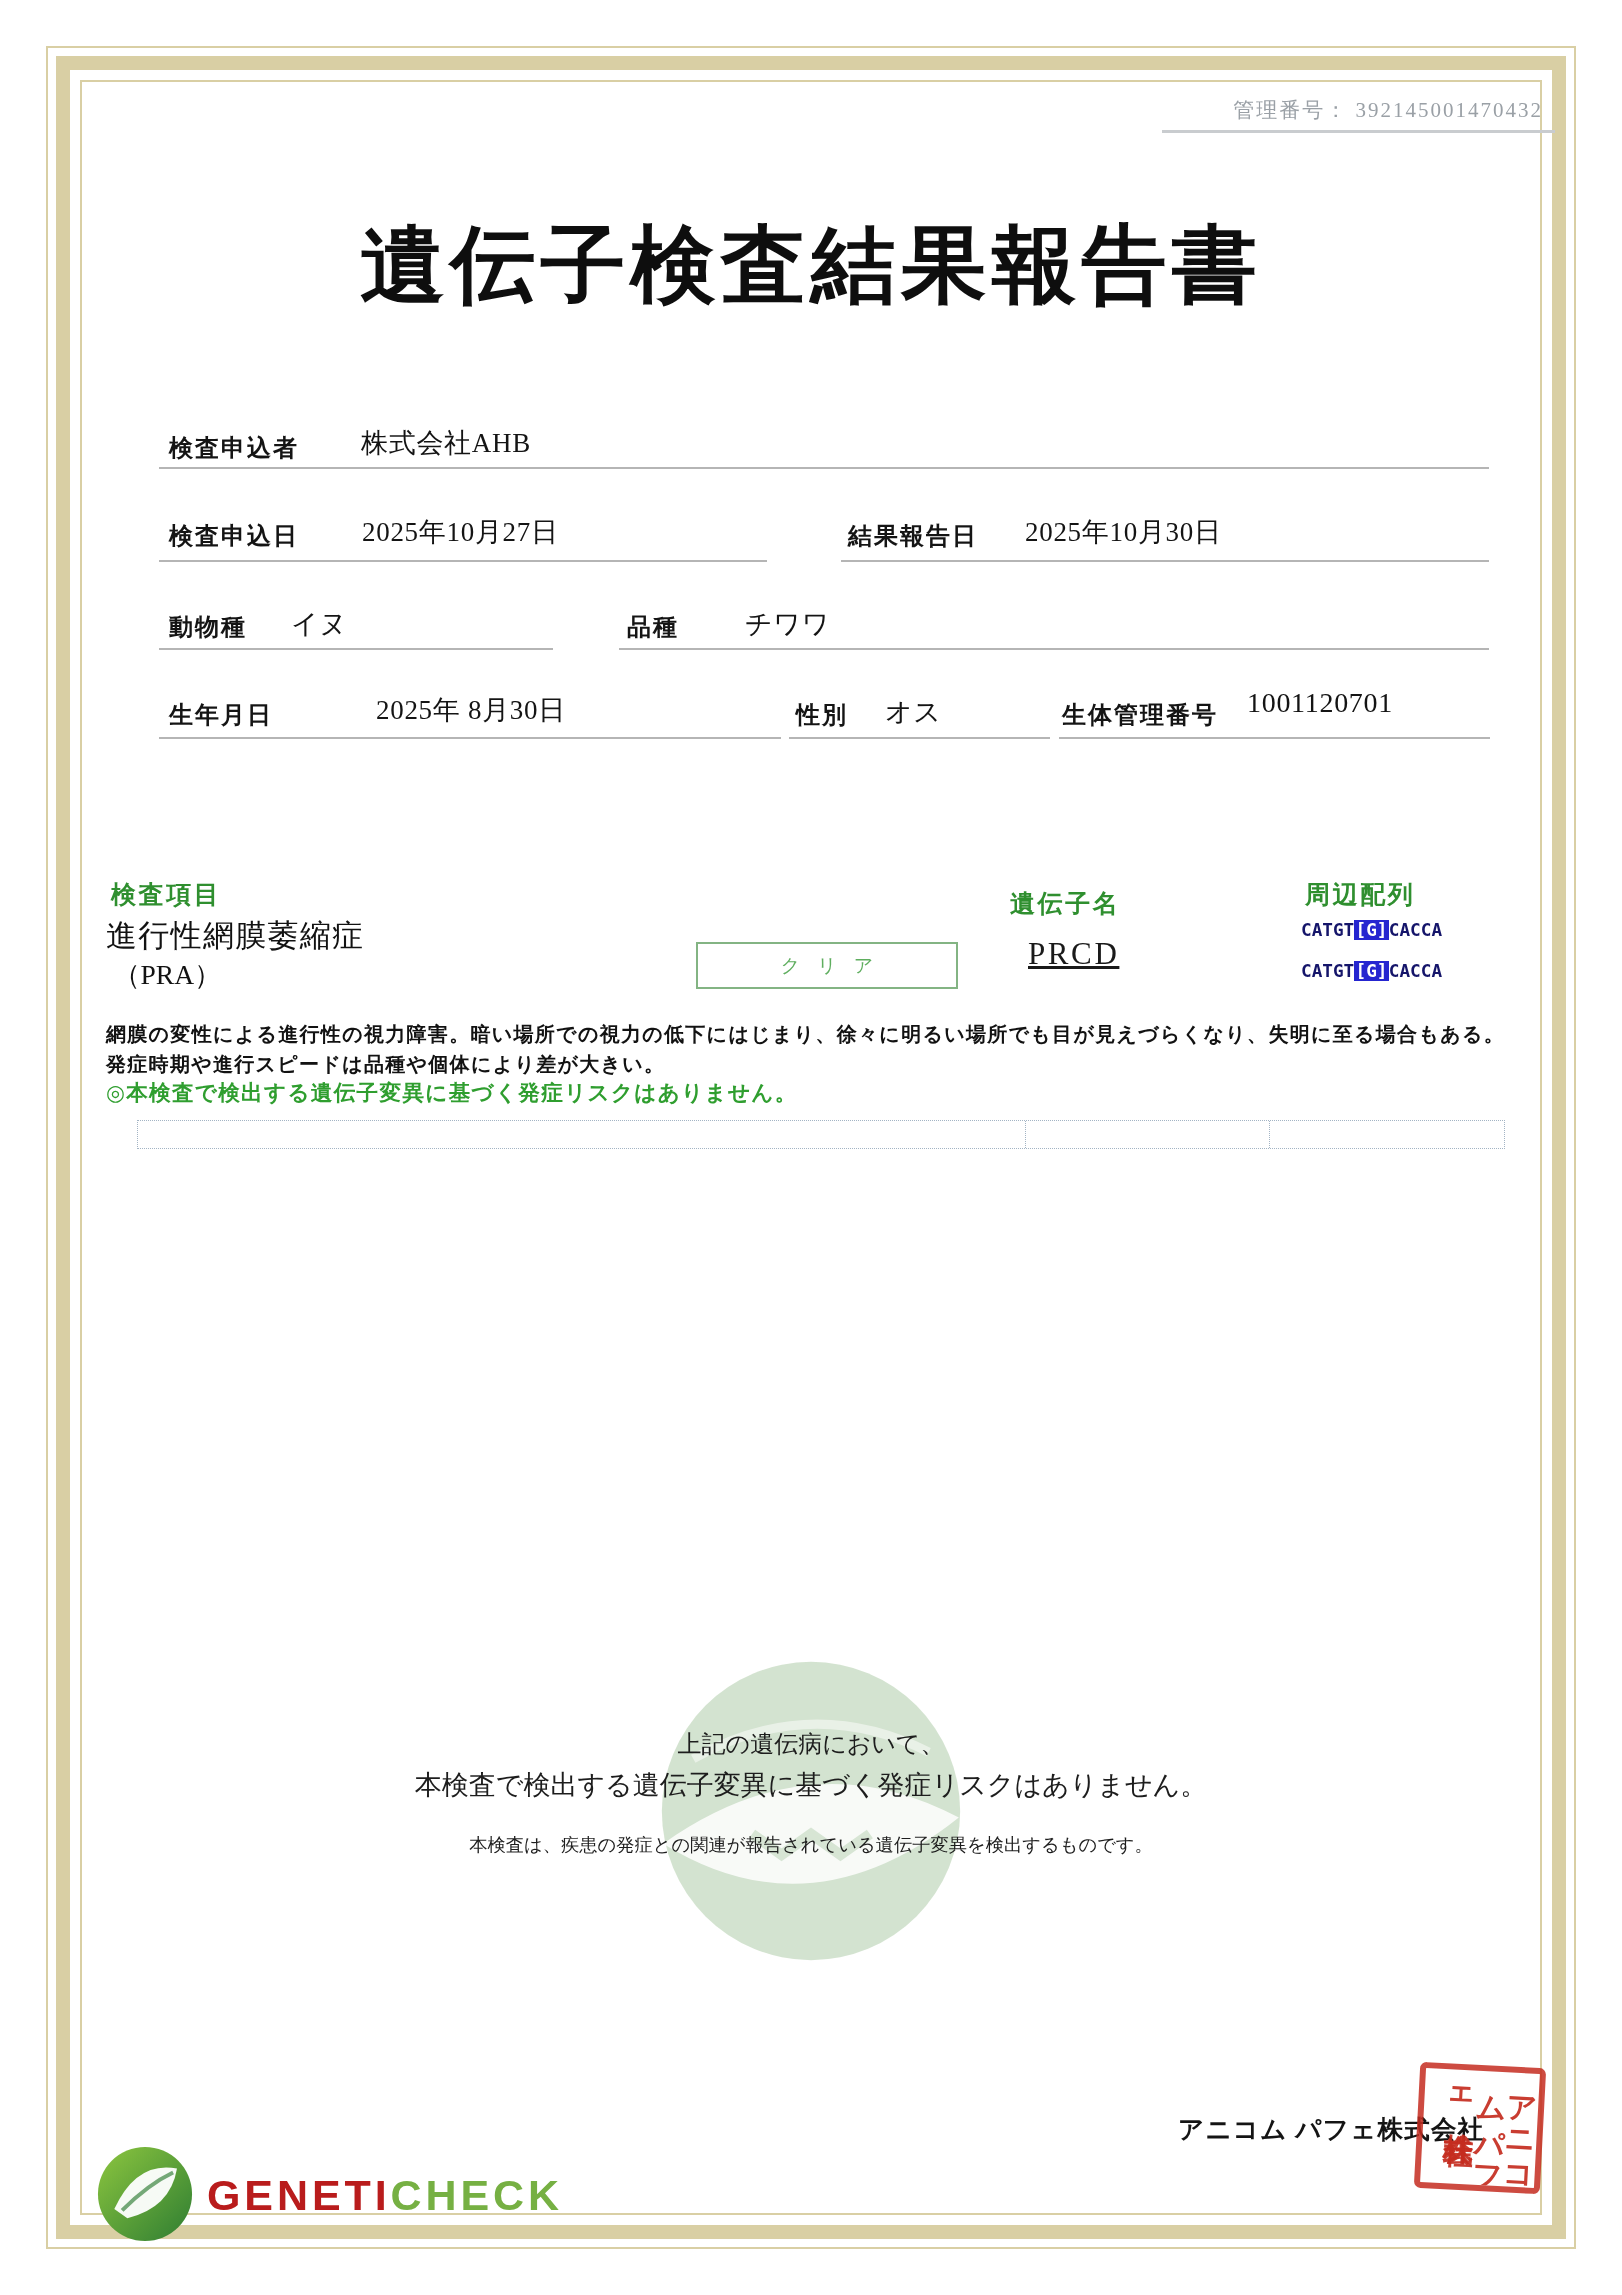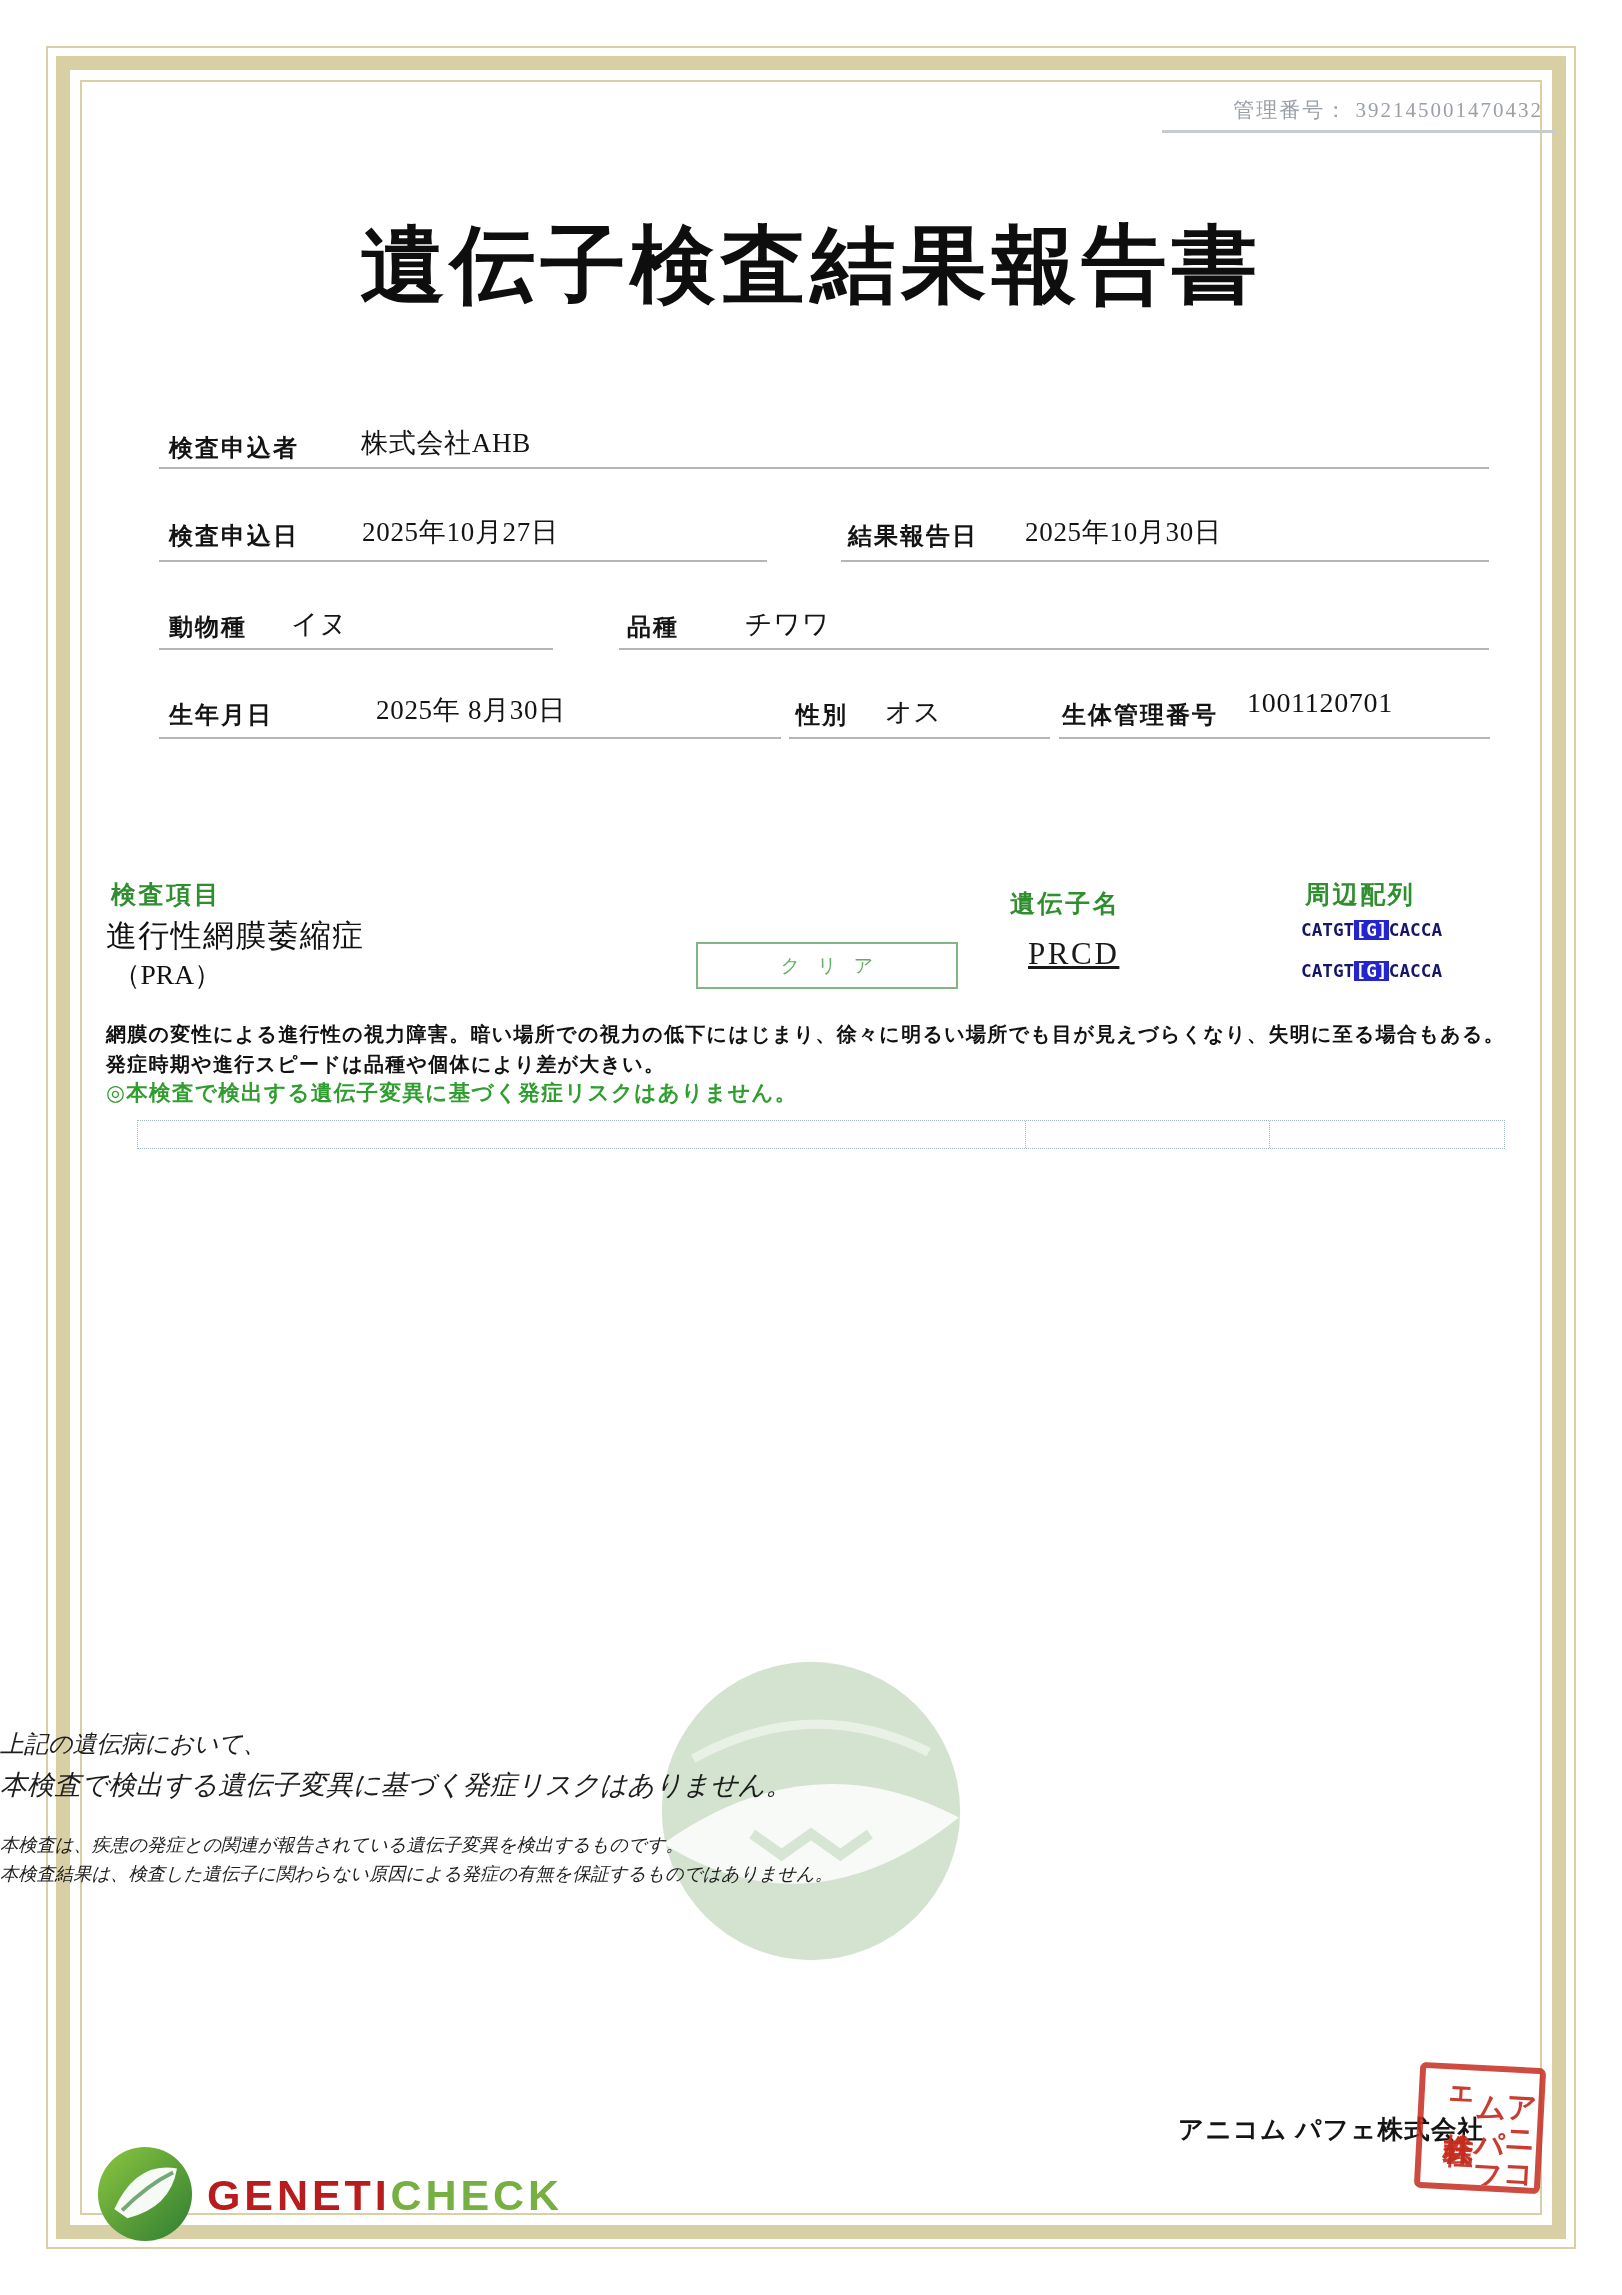--- a/index.html
+++ b/index.html
@@ -63,22 +63,22 @@
   .dotted-box{
     position:absolute;left:137px;top:1120px;width:1368px;height:29px;
     border:1.3px dotted #a3b4c4;box-sizing:border-box;
   }
   .dotted-sep{position:absolute;top:0;width:0;height:100%;border-left:1.3px dotted #a3b4c4;}
 
   
   .watermark{position:absolute;left:654px;top:1654px;width:314px;height:314px;opacity:0.5;z-index:0;}
 
   
-  .summary-line{position:absolute;left:0;width:100%;z-index:1;
-    font-family:"Liberation Sans","DejaVu Sans",sans-serif;color:#1d1d1d;font-style:italic;}
+  .summary-line{position:absolute;left:0;width:100%;text-align:center;z-index:1;
+    font-family:"Liberation Sans","DejaVu Sans",sans-serif;color:#1d1d1d;}
   .summary-1{top:1728px;font-size:24px;}
   .summary-2{top:1767px;font-size:27px;}
   .summary-note1{top:1832px;font-size:18.3px;}
   .summary-note2{top:1861px;font-size:18.3px;}
 
   
   .logo-icon{position:absolute;left:96px;top:2145px;width:98px;height:98px;}
   .logo-text{
     position:absolute;left:207px;top:2171px;
     font-family:"Liberation Sans","DejaVu Sans",sans-serif;
@@ -181,21 +181,20 @@
   <svg class="watermark" viewBox="0 0 480 480" aria-hidden="true">
     <circle cx="240" cy="240" r="228" fill="#a9c8a2"></circle>
     <path d="M 14 290 Q 240 130 466 250 Q 240 430 14 290 Z" fill="#ffffff" opacity="0.85"></path>
     <path d="M 150 275 l 45 32 45 -32 45 32 45 -32" fill="none" stroke="#a9c8a2" stroke-width="16" opacity="0.9"></path>
     <path d="M 60 160 Q 240 60 420 150" fill="none" stroke="#ffffff" stroke-width="14" opacity="0.5"></path>
   </svg>
 
   <div class="summary-line summary-1">上記の遺伝病において、</div>
   <div class="summary-line summary-2">本検査で検出する遺伝子変異に基づく発症リスクはありません。</div>
   <div class="summary-line summary-note1">本検査は、疾患の発症との関連が報告されている遺伝子変異を検出するものです。</div>
-  <div class="summary-line summary-note2">本検査結果は、検査した遺伝子に関わらない原因による発症の有無を保証するものではありません。</div>
 
   <svg class="logo-icon" viewBox="0 0 150 150" aria-hidden="true">
     <defs>
       <linearGradient id="lg" x1="0" y1="0" x2="1" y2="1">
         <stop offset="0" stop-color="#8dc63f"></stop>
         <stop offset="1" stop-color="#2e7d32"></stop>
       </linearGradient>
     </defs>
     <circle cx="75" cy="75" r="72" fill="url(#lg)"></circle>
     <path d="M 28 98 Q 62 24 124 36 Q 114 96 48 112 Z" fill="#ffffff" opacity="0.95"></path>

